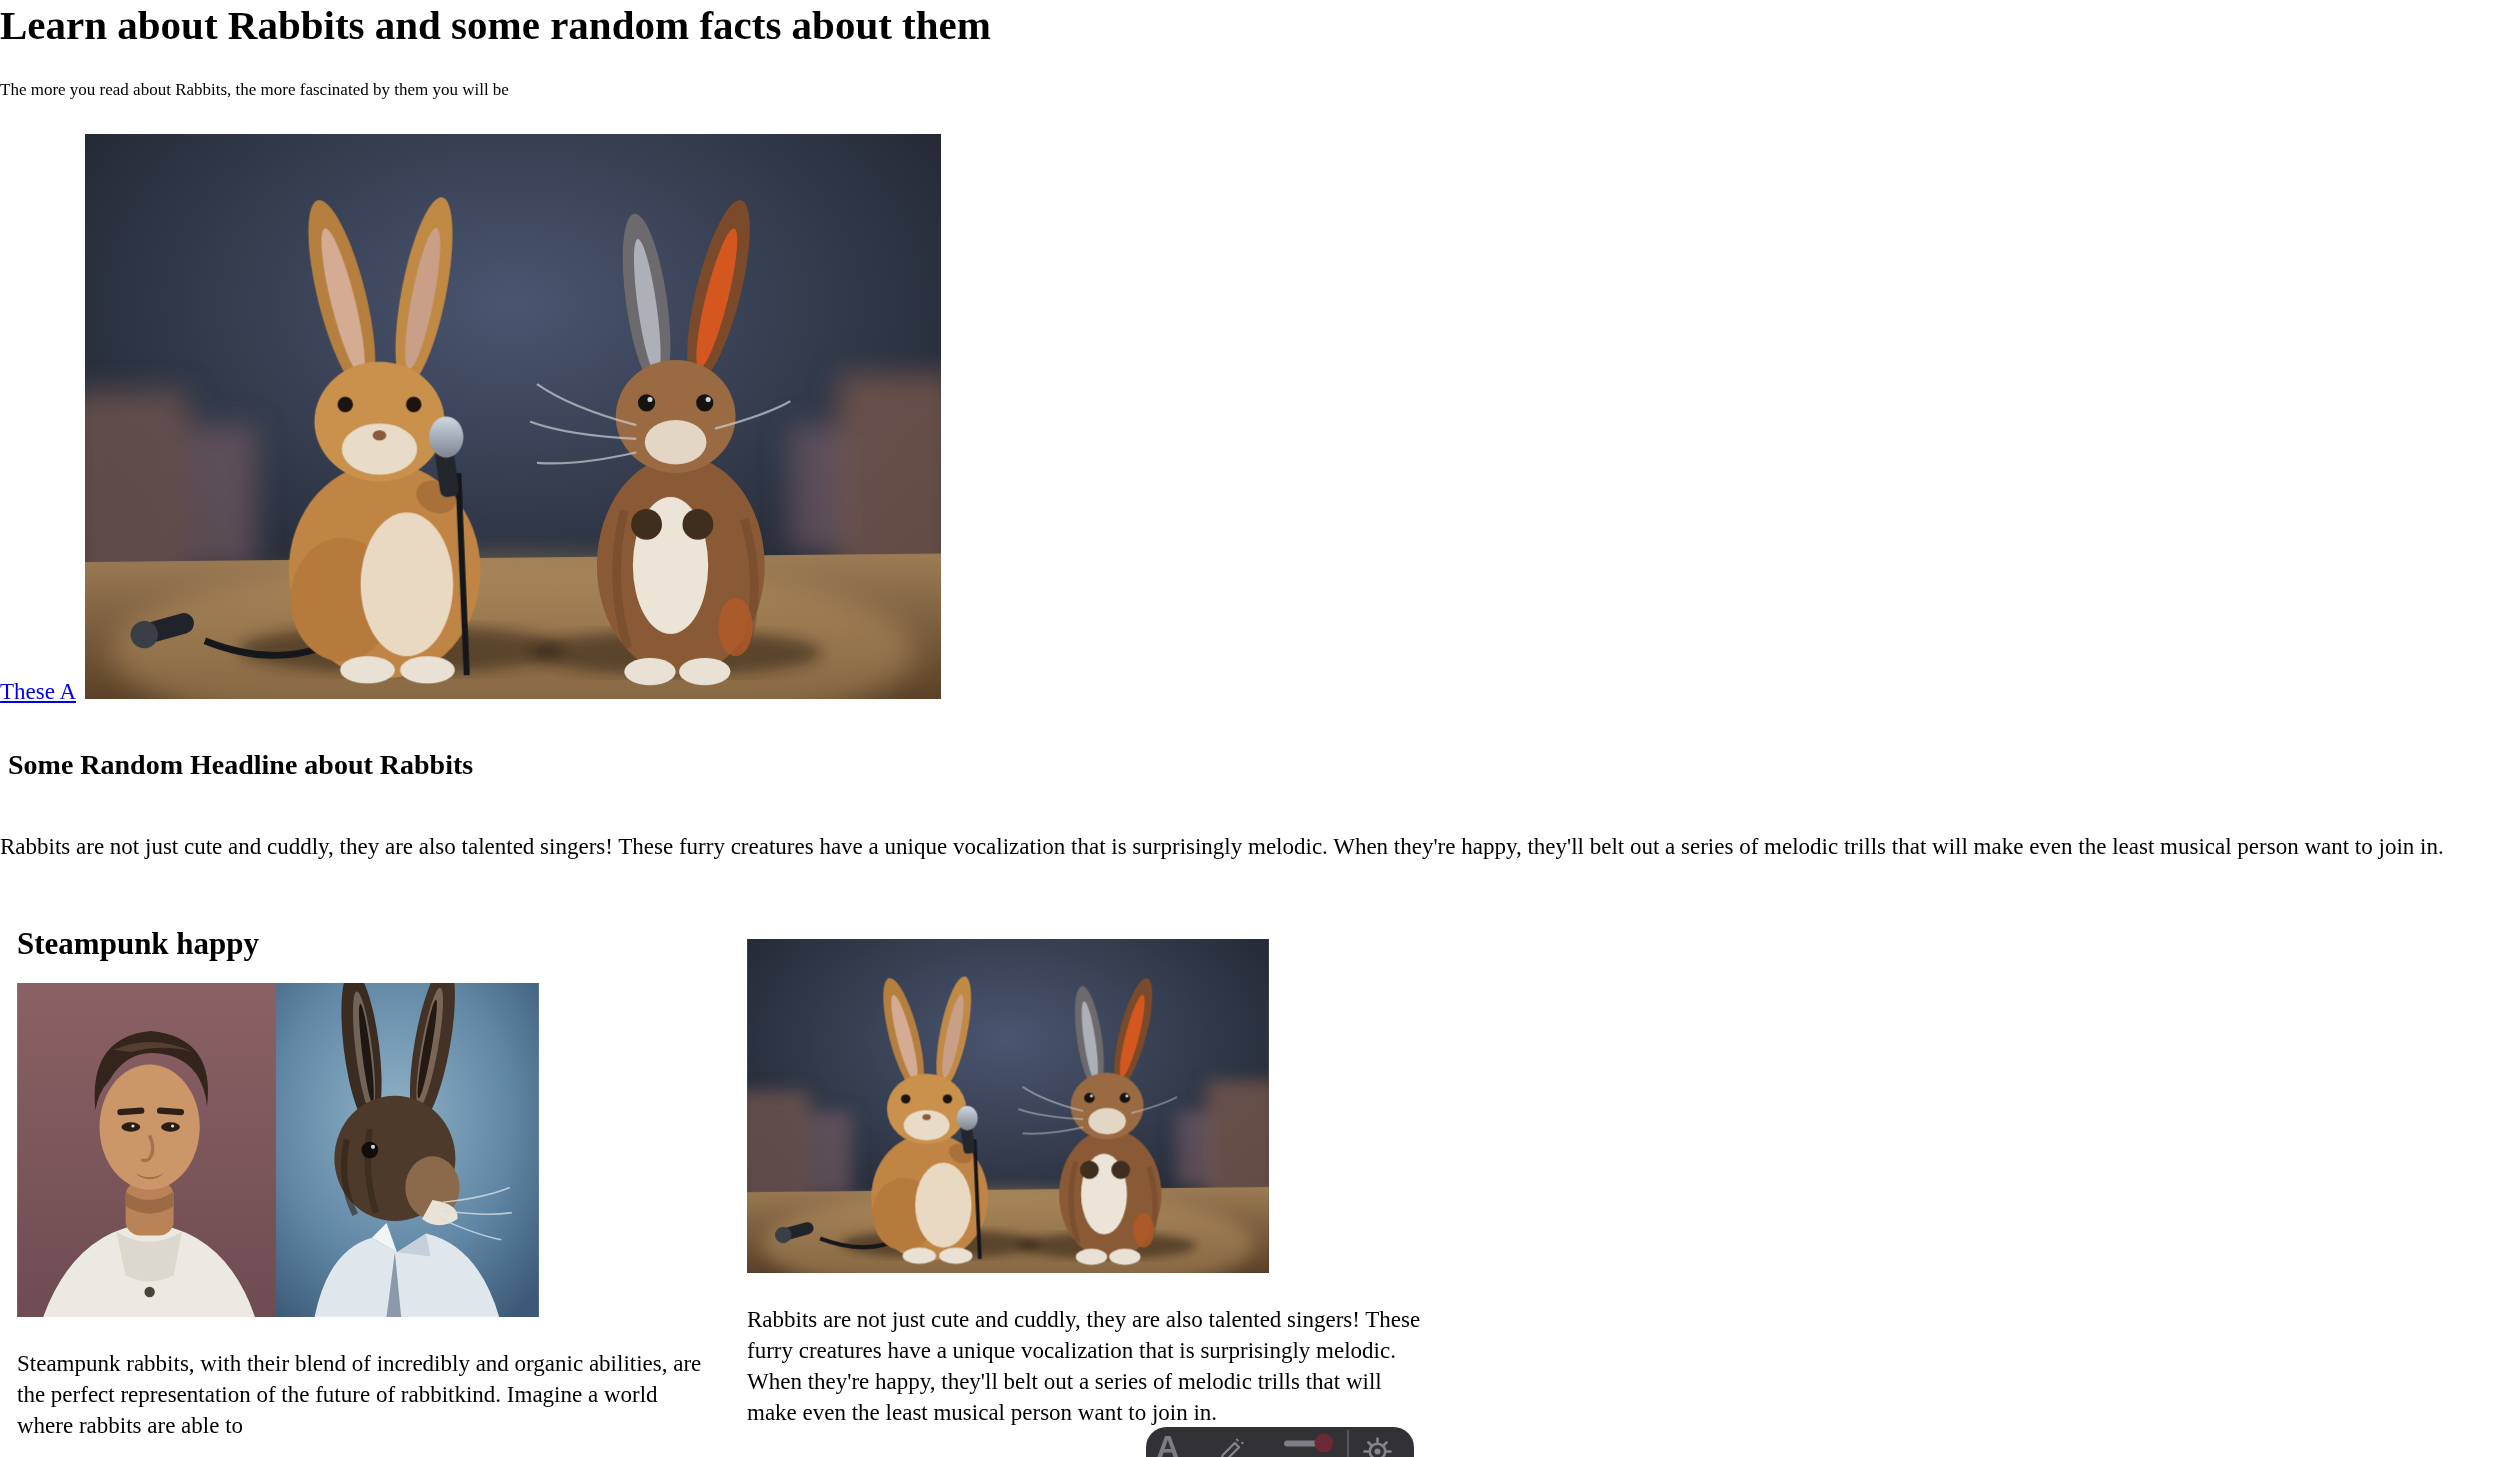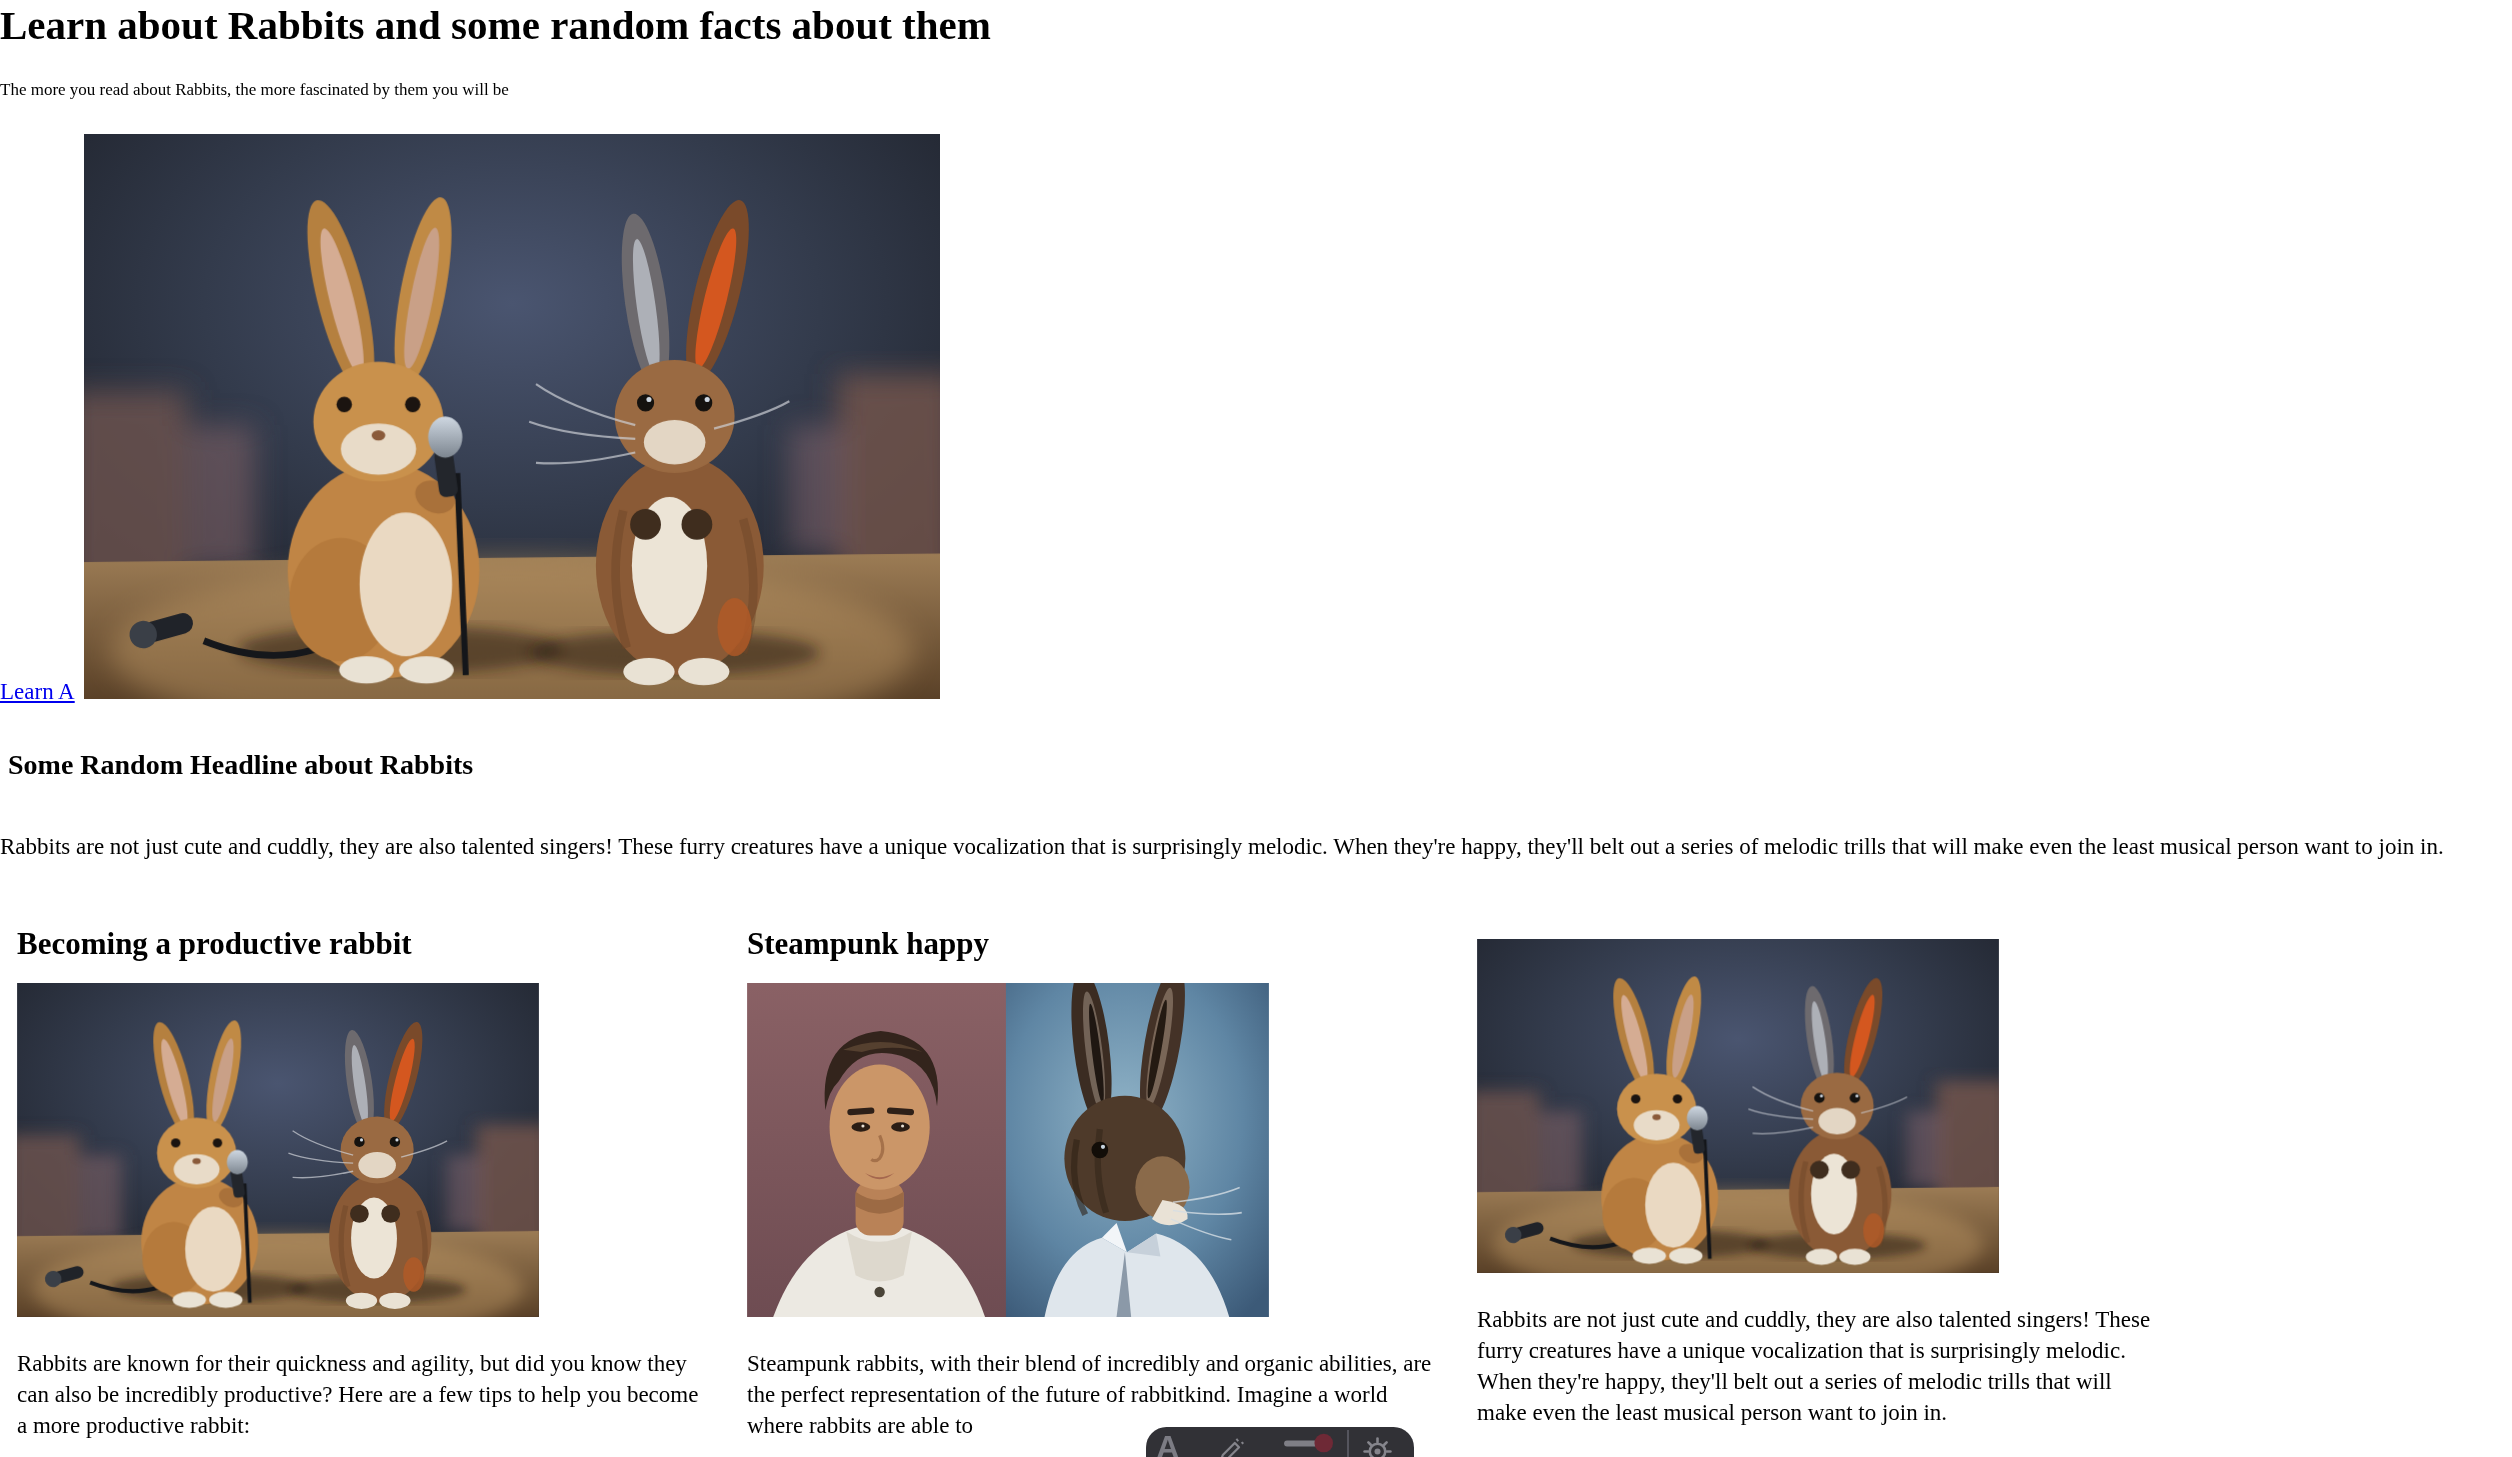--- a/index.html
+++ b/index.html
@@ -272,37 +272,30 @@
       </g>
     </symbol>
   </defs>
 </svg>
 
 <h1 class="page-title">Learn about Rabbits and some random facts about them</h1>
 
 <p class="intro">The more you read about Rabbits, the more fascinated by them you will be</p>
 
 <div class="hero-line">
-  <a class="hero-link" href="#"><span class="link-label">Learn A</span><svg class="hero-img" width="856" height="565" viewBox="0 0 1006 664">
+  <a class="hero-link" href="#"><span class="link-label">These A</span><svg class="hero-img" width="856" height="565" viewBox="0 0 1006 664">
         <use href="#rabbitScene" width="1006" height="664"></use>
       </svg></a>
 </div>
 
 <h2 class="headline2">Some Random Headline about Rabbits</h2>
 
 <p class="lead">Rabbits are not just cute and cuddly, they are also talented singers! These furry creatures have a unique vocalization that is surprisingly melodic. When they're happy, they'll belt out a series of melodic trills that will make even the least musical person want to join in.</p>
 
 <div class="columns">
-  <div class="col">
-    <h3>Becoming a productive rabbit</h3>
-    <svg class="col-img" width="522" height="334" viewBox="0 0 614 393">
-        <use href="#rabbitScene" width="614" height="393"></use>
-      </svg>
-    <p>Rabbits are known for their quickness and agility, but did you know they can also be incredibly productive? Here are a few tips to help you become a more productive rabbit:</p>
-  </div>
   <div class="col">
     <h3>Steampunk happy</h3>
     <svg class="col-img" width="522" height="334" viewBox="0 0 614 393">
         <use href="#steampunkScene" width="614" height="393"></use>
       </svg>
     <p>Steampunk rabbits, with their blend of incredibly and organic abilities, are the perfect representation of the future of rabbitkind. Imagine a world where rabbits are able to</p>
   </div>
   <div class="col">
     <svg class="col-img" width="522" height="334" viewBox="0 0 614 393">
         <use href="#rabbitScene" width="614" height="393"></use>

